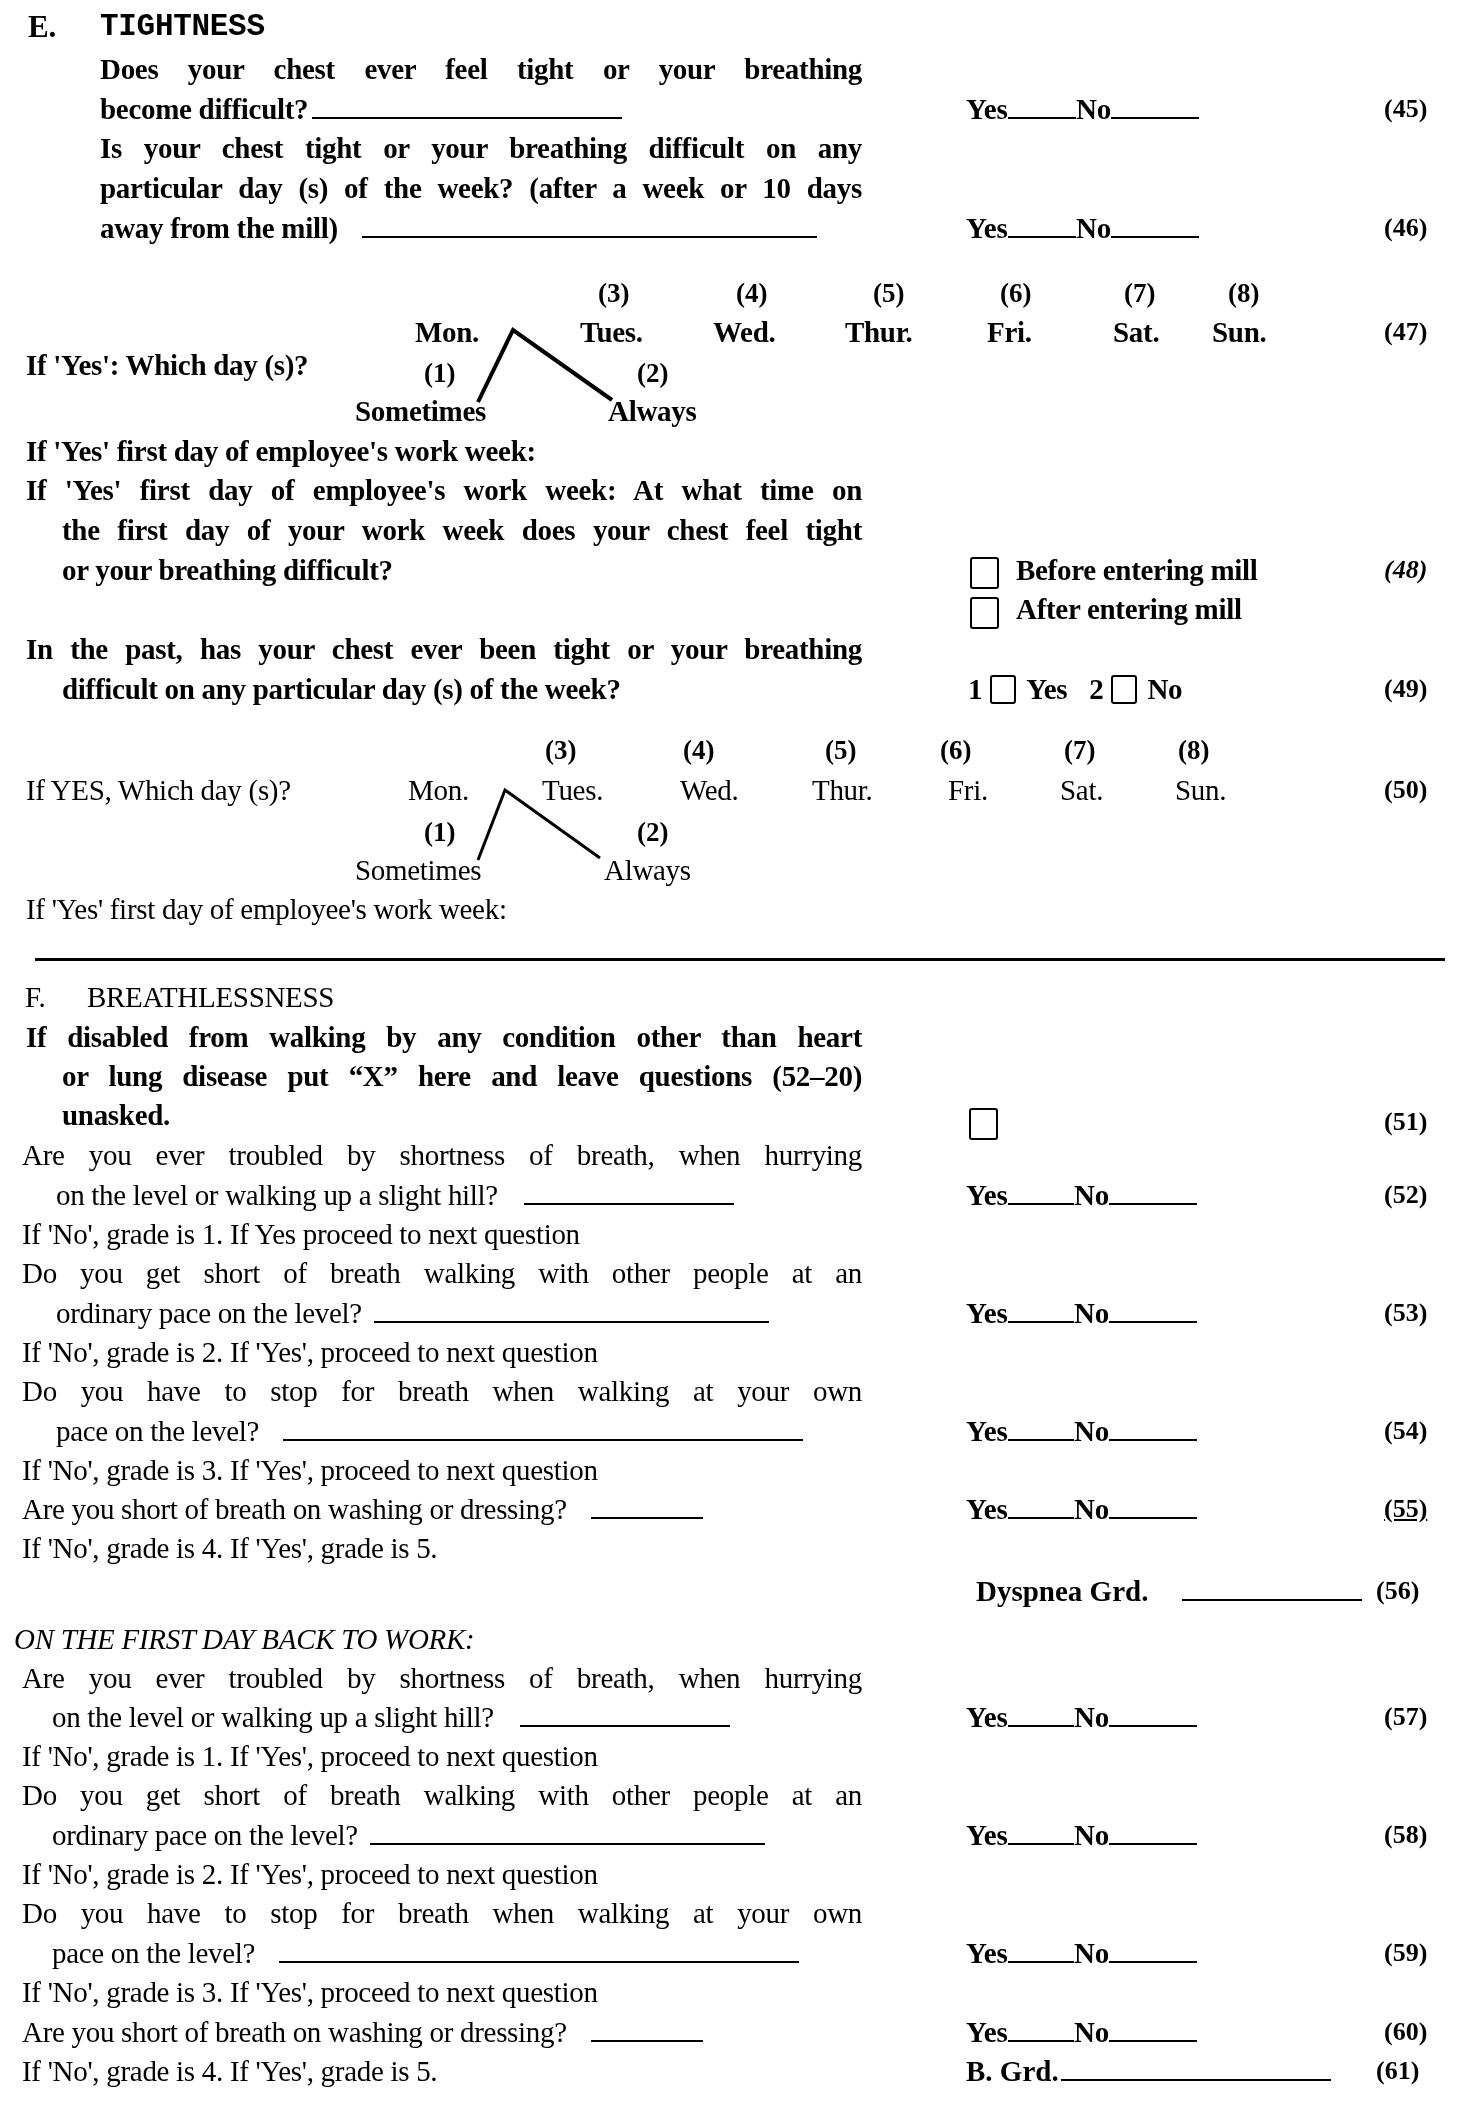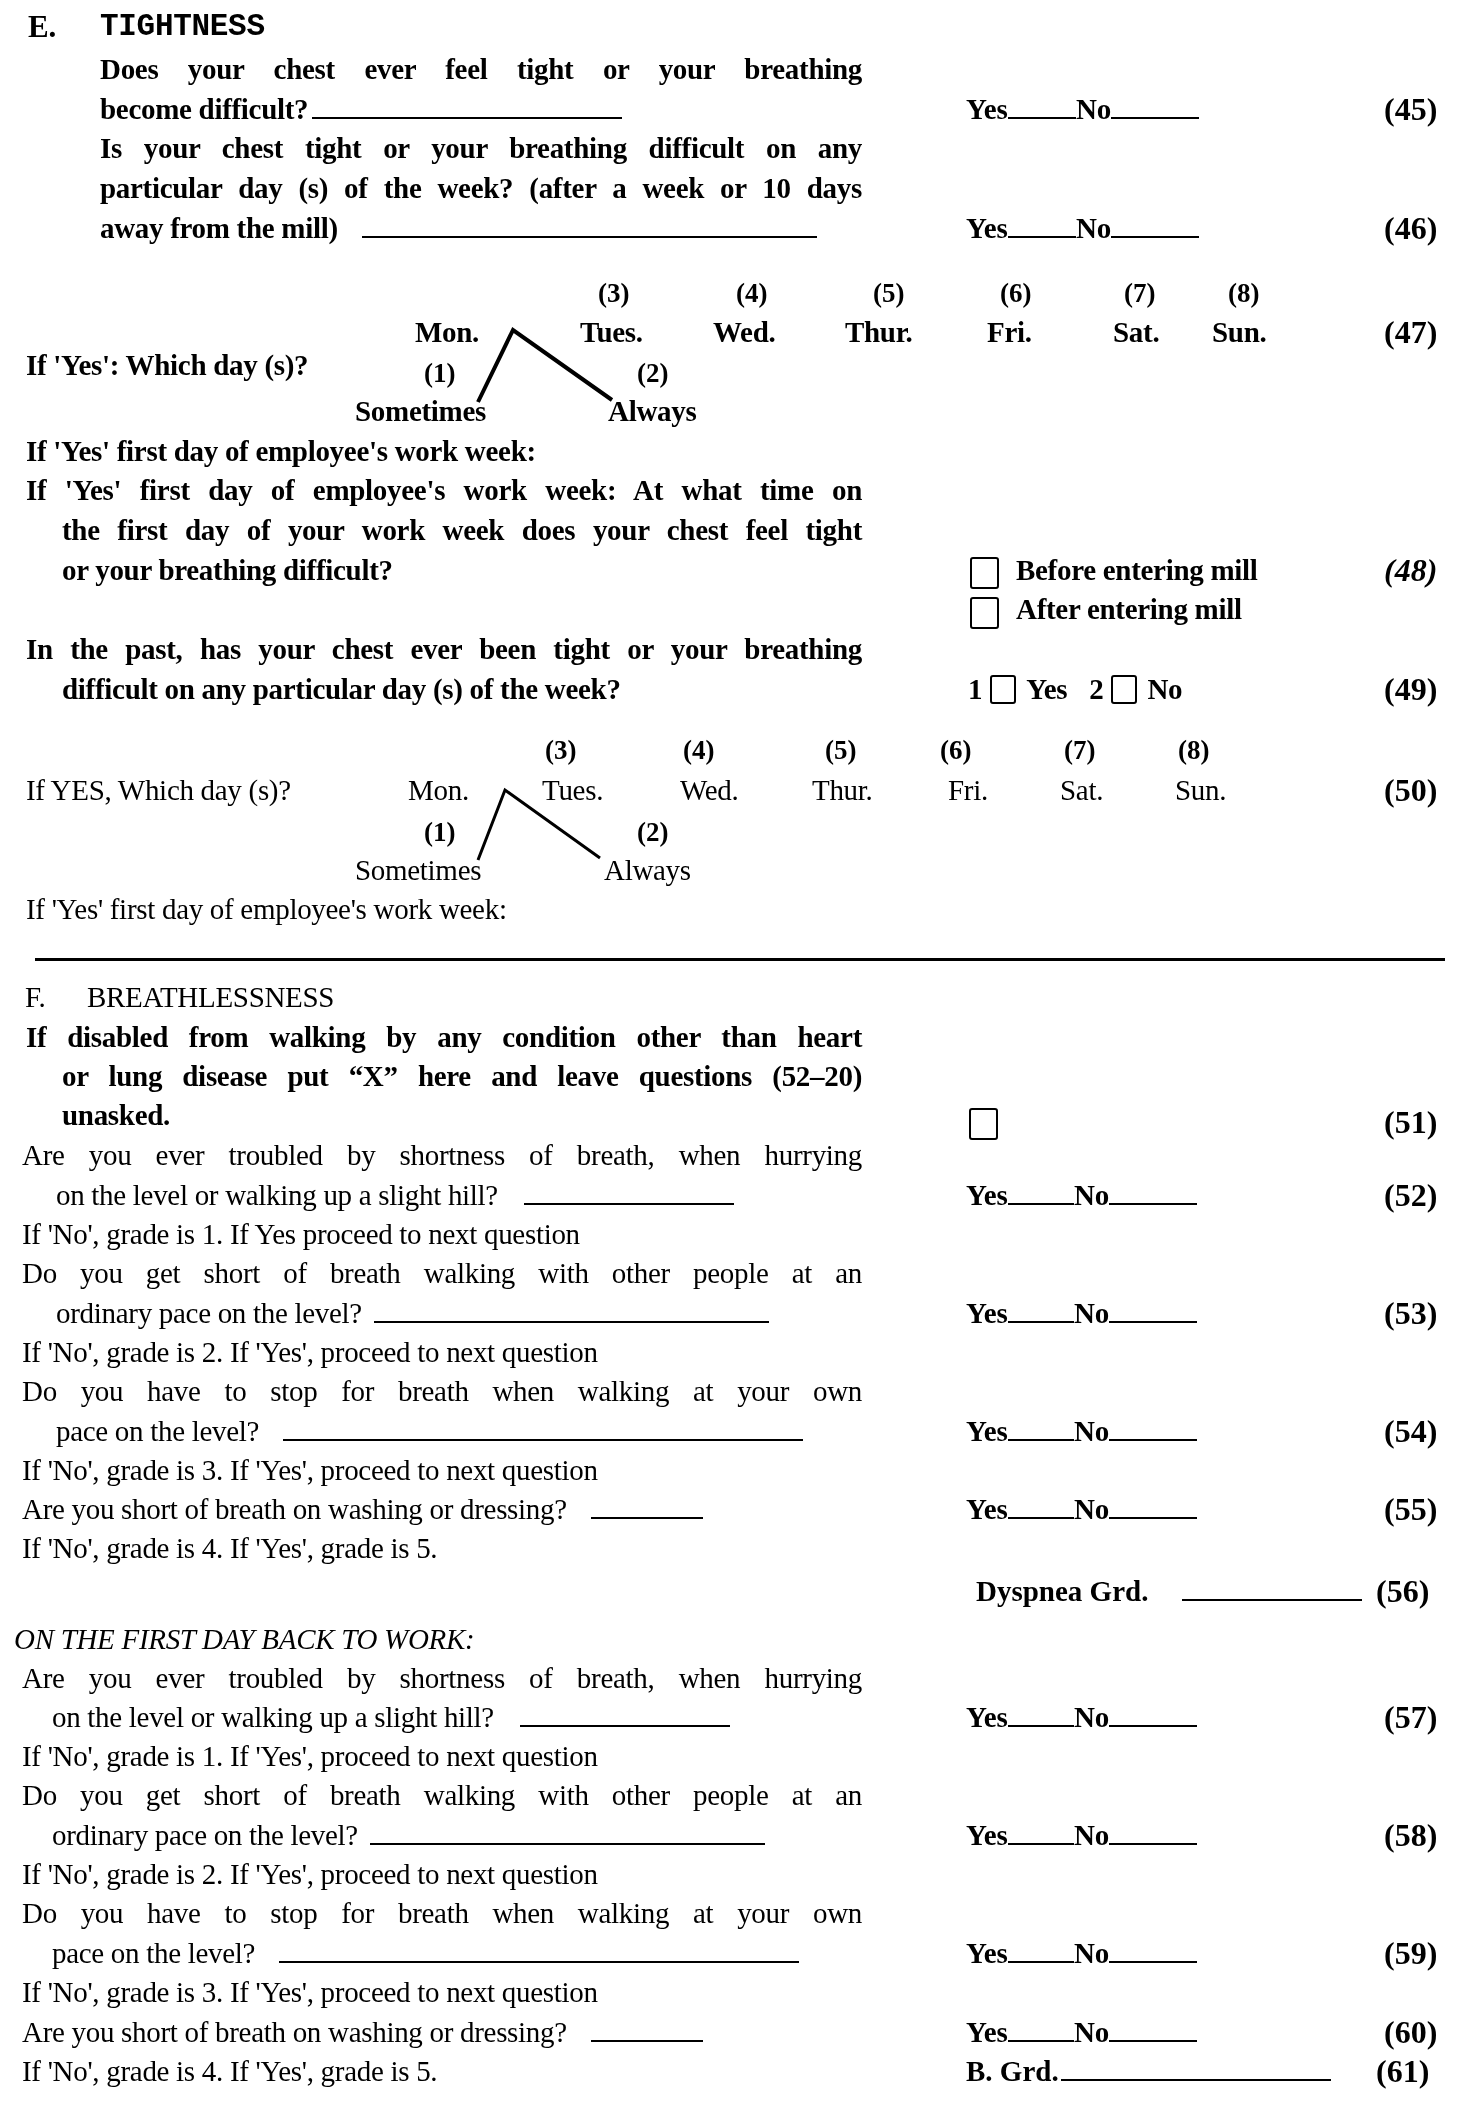--- a/index.html
+++ b/index.html
@@ -3,21 +3,21 @@
 <meta charset="utf-8">
 <style>
   html, body { margin: 0; padding: 0; background: #ffffff; }
   body { width: 1479px; height: 2115px; position: relative; overflow: hidden;
          font-family: "Liberation Serif", "DejaVu Serif", serif; color: #000; }
   .ln { position: absolute; white-space: nowrap; font-size: 29px; line-height: 34px;
         font-weight: bold; letter-spacing: -0.3px; }
   .reg { font-weight: normal; }
   .just { text-align: justify; text-align-last: justify; }
   .num { position: absolute; font-size: 27px; line-height: 34px; font-weight: bold; white-space: nowrap; }
-  .qnum { position: absolute; left: 1384px; font-size: 32px; line-height: 34px; font-weight: bold; }
+  .qnum { position: absolute; left: 1384px; font-size: 26px; line-height: 34px; font-weight: bold; }
   .blank { display: inline-block; border-bottom: 2px solid #000; height: 0; vertical-align: baseline; }
   .box { position: absolute; width: 25px; height: 28px; border: 2.5px solid #000; border-radius: 3px; background: #fff; }
   .inlbox { display: inline-block; width: 22px; height: 25px; border: 2.5px solid #000; border-radius: 3px; vertical-align: -5px; margin: 0 10px 0 8px; }
   .rule { position: absolute; left: 35px; width: 1410px; height: 0; border-top: 3px solid #000; }
   .yn { position: absolute; left: 966px; font-size: 29px; line-height: 34px; font-weight: bold; white-space: nowrap; }
   svg.caret { position: absolute; left: 0; top: 0; overflow: visible; }
 </style>
 </head>
 <body>
 
@@ -126,21 +126,21 @@
 <div class="ln reg" style="left:22px; top:1335px;">If 'No', grade is 2. If 'Yes', proceed to next question</div>
 
 <div class="ln reg just" style="left:22px; top:1374px; width:840px;">Do you have to stop for breath when walking at your own</div>
 <div class="ln reg" style="left:56px; top:1414px;"><span>pace on the level?</span><span class="blank" style="width:520px; margin-left:24px;"></span></div>
 <div class="yn reg" style="top:1414px;"><span>Yes</span><span class="blank" style="width:66px;"></span><span>No</span><span class="blank" style="width:88px;"></span></div>
 <div class="qnum reg" style="top:1414px;">(54)</div>
 <div class="ln reg" style="left:22px; top:1453px;">If 'No', grade is 3. If 'Yes', proceed to next question</div>
 
 <div class="ln reg" style="left:22px; top:1492px;"><span>Are you short of breath on washing or dressing?</span><span class="blank" style="width:112px; margin-left:24px;"></span></div>
 <div class="yn reg" style="top:1492px;"><span>Yes</span><span class="blank" style="width:66px;"></span><span>No</span><span class="blank" style="width:88px;"></span></div>
-<div class="qnum reg" style="top:1492px;">(55)</div>
+<div class="qnum reg" style="top:1492px;text-decoration:underline;">(55)</div>
 <div class="ln reg" style="left:22px; top:1531px;">If 'No', grade is 4. If 'Yes', grade is 5.</div>
 
 <div class="yn reg" style="top:1574px;margin-left:10px;"><span>Dyspnea Grd.</span><span class="blank" style="width:180px; margin-left:34px;"></span></div>
 <div class="qnum reg" style="top:1574px; left:1376px;">(56)</div>
 
 <div class="ln reg" style="left:14px; top:1622px;font-style:italic;">ON THE FIRST DAY BACK TO WORK:</div>
 
 <div class="ln reg just" style="left:22px; top:1661px; width:840px;">Are you ever troubled by shortness of breath, when hurrying</div>
 <div class="ln reg" style="left:52px; top:1700px;"><span>on the level or walking up a slight hill?</span><span class="blank" style="width:210px; margin-left:26px;"></span></div>
 <div class="yn reg" style="top:1700px;"><span>Yes</span><span class="blank" style="width:66px;"></span><span>No</span><span class="blank" style="width:88px;"></span></div>

